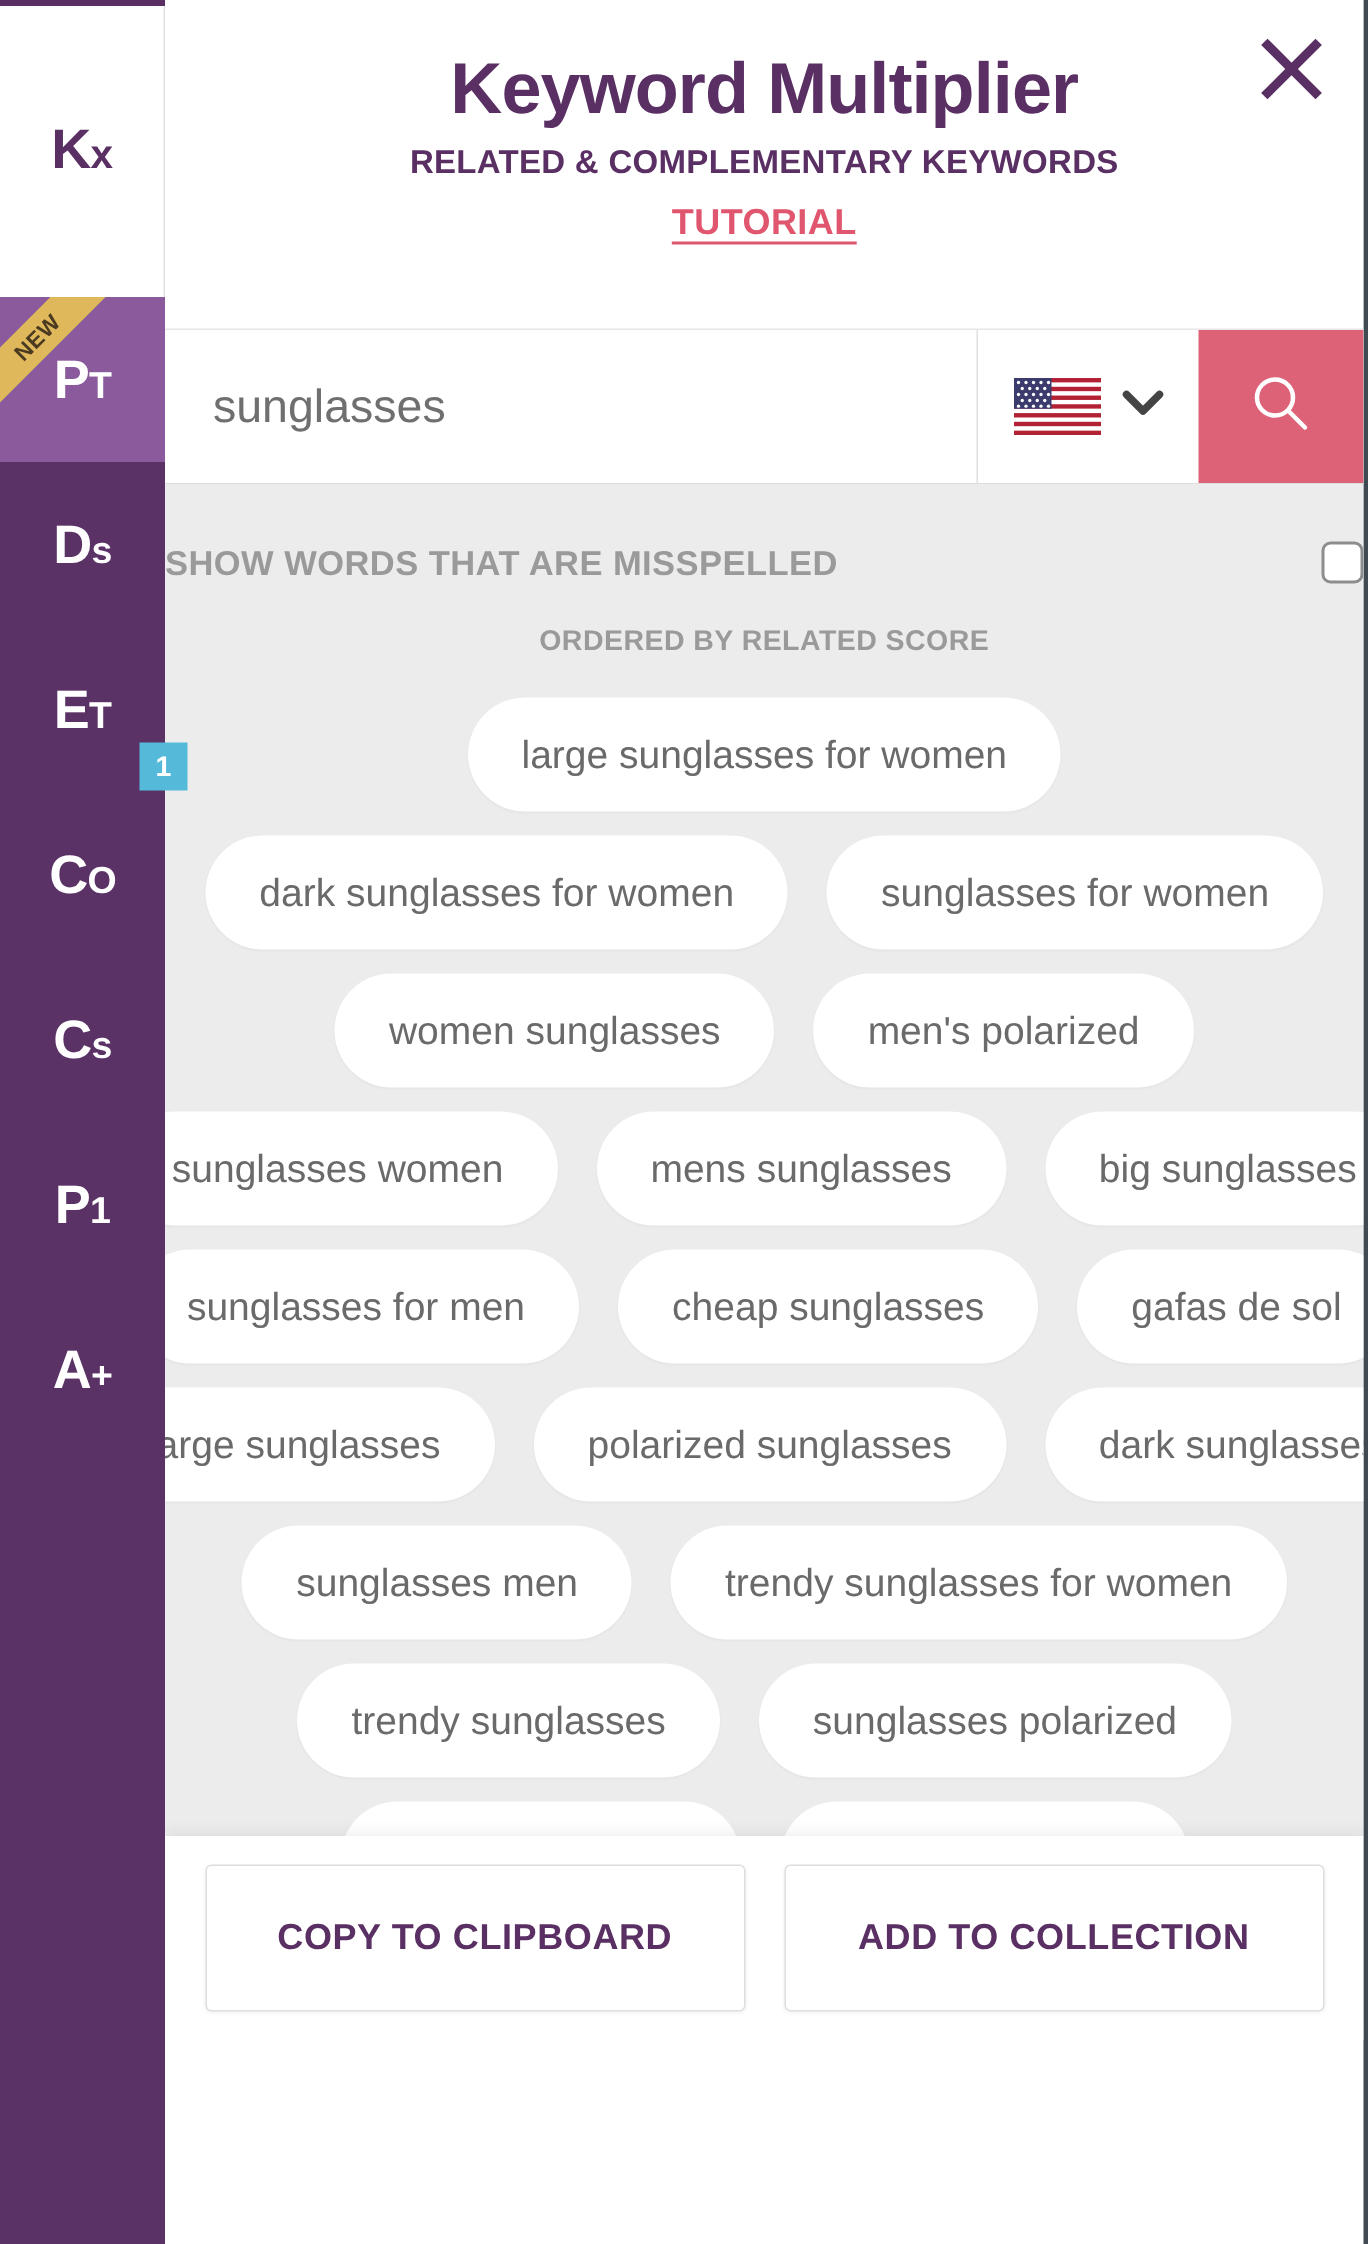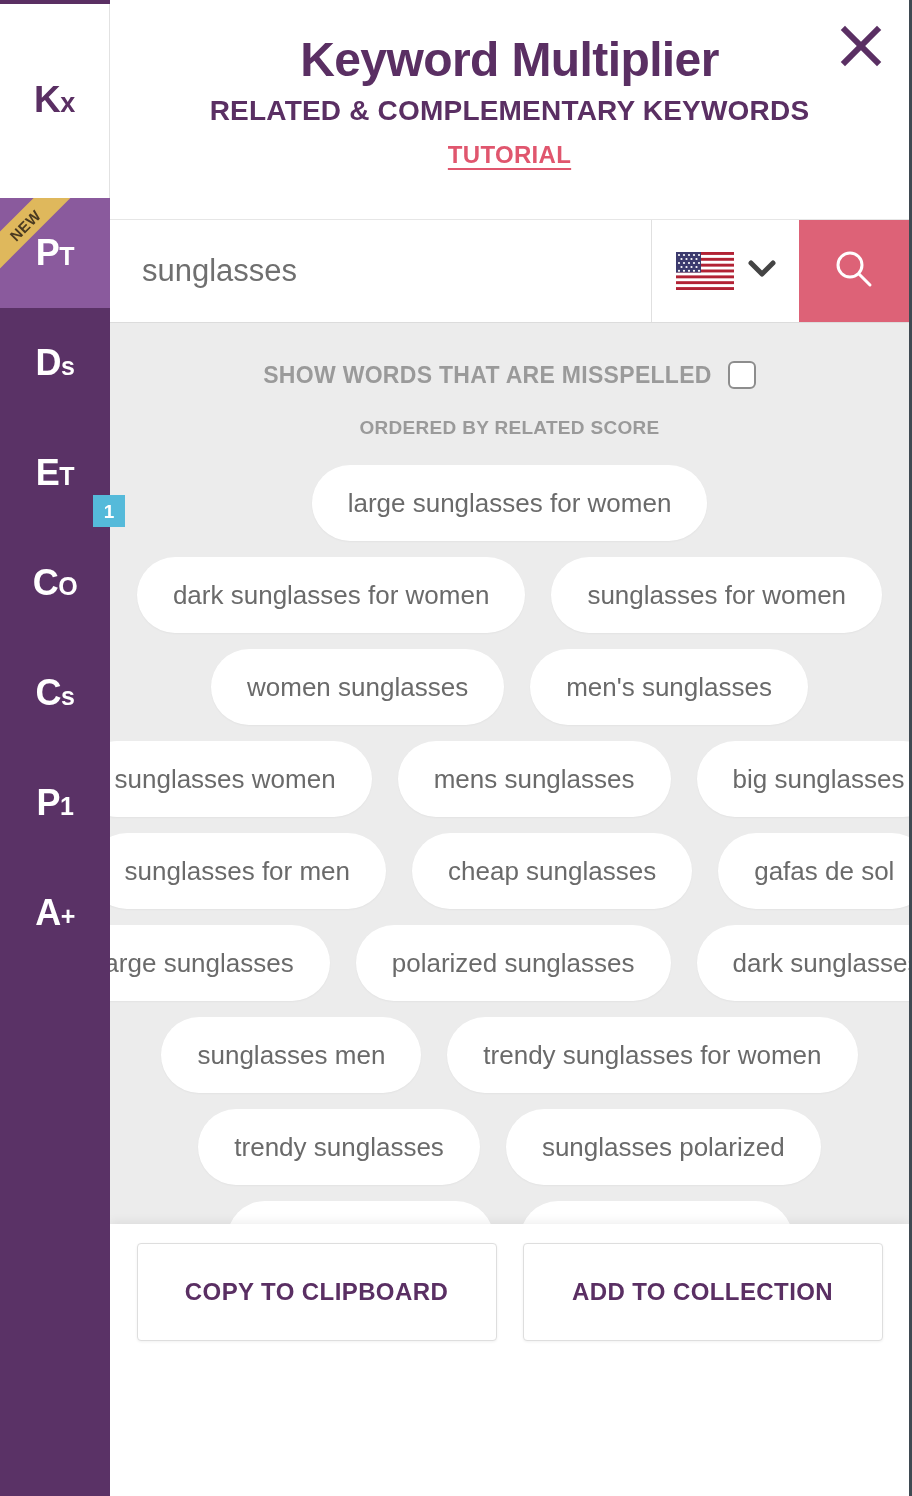--- a/index.html
+++ b/index.html
@@ -163,21 +163,21 @@
 
   .panel-title {
     font-size: 48px;
     font-weight: bold;
     color: #5a2f63;
     letter-spacing: -0.6px;
     line-height: 1.05;
   }
   .panel-subtitle {
     margin-top: 10px;
-    font-size: 28px;
+    font-size: 22px;
     font-weight: bold;
     color: #5a2f63;
     letter-spacing: 0.2px;
   }
   .tutorial-link {
     display: inline-block;
     margin-top: 14px;
     font-size: 24px;
     font-weight: bold;
     color: #e0566e;
@@ -238,21 +238,21 @@
     position: relative;
     height: 1037px;
     background: #ececec;
     padding-top: 32px;
     overflow: hidden;
   }
 
   .opt-row {
     display: flex;
     align-items: center;
-    justify-content: center;
+    justify-content: space-between;
     gap: 16px;
     height: 40px;
   }
   .opt-label {
     font-size: 23px;
     font-weight: bold;
     color: #9a9a9a;
     letter-spacing: 0.3px;
   }
   .opt-checkbox {
@@ -453,21 +453,21 @@
       <div class="pill-rows" id="pill-rows">
           <div class="pill-row">
             <div class="pill">large sunglasses for women</div>
           </div>
           <div class="pill-row">
             <div class="pill">dark sunglasses for women</div>
             <div class="pill">sunglasses for women</div>
           </div>
           <div class="pill-row">
             <div class="pill">women sunglasses</div>
-            <div class="pill">men's sunglasses</div>
+            <div class="pill">men's polarized</div>
           </div>
           <div class="pill-row">
             <div class="pill">sunglasses women</div>
             <div class="pill">mens sunglasses</div>
             <div class="pill">big sunglasses</div>
           </div>
           <div class="pill-row">
             <div class="pill">sunglasses for men</div>
             <div class="pill">cheap sunglasses</div>
             <div class="pill">gafas de sol</div>

